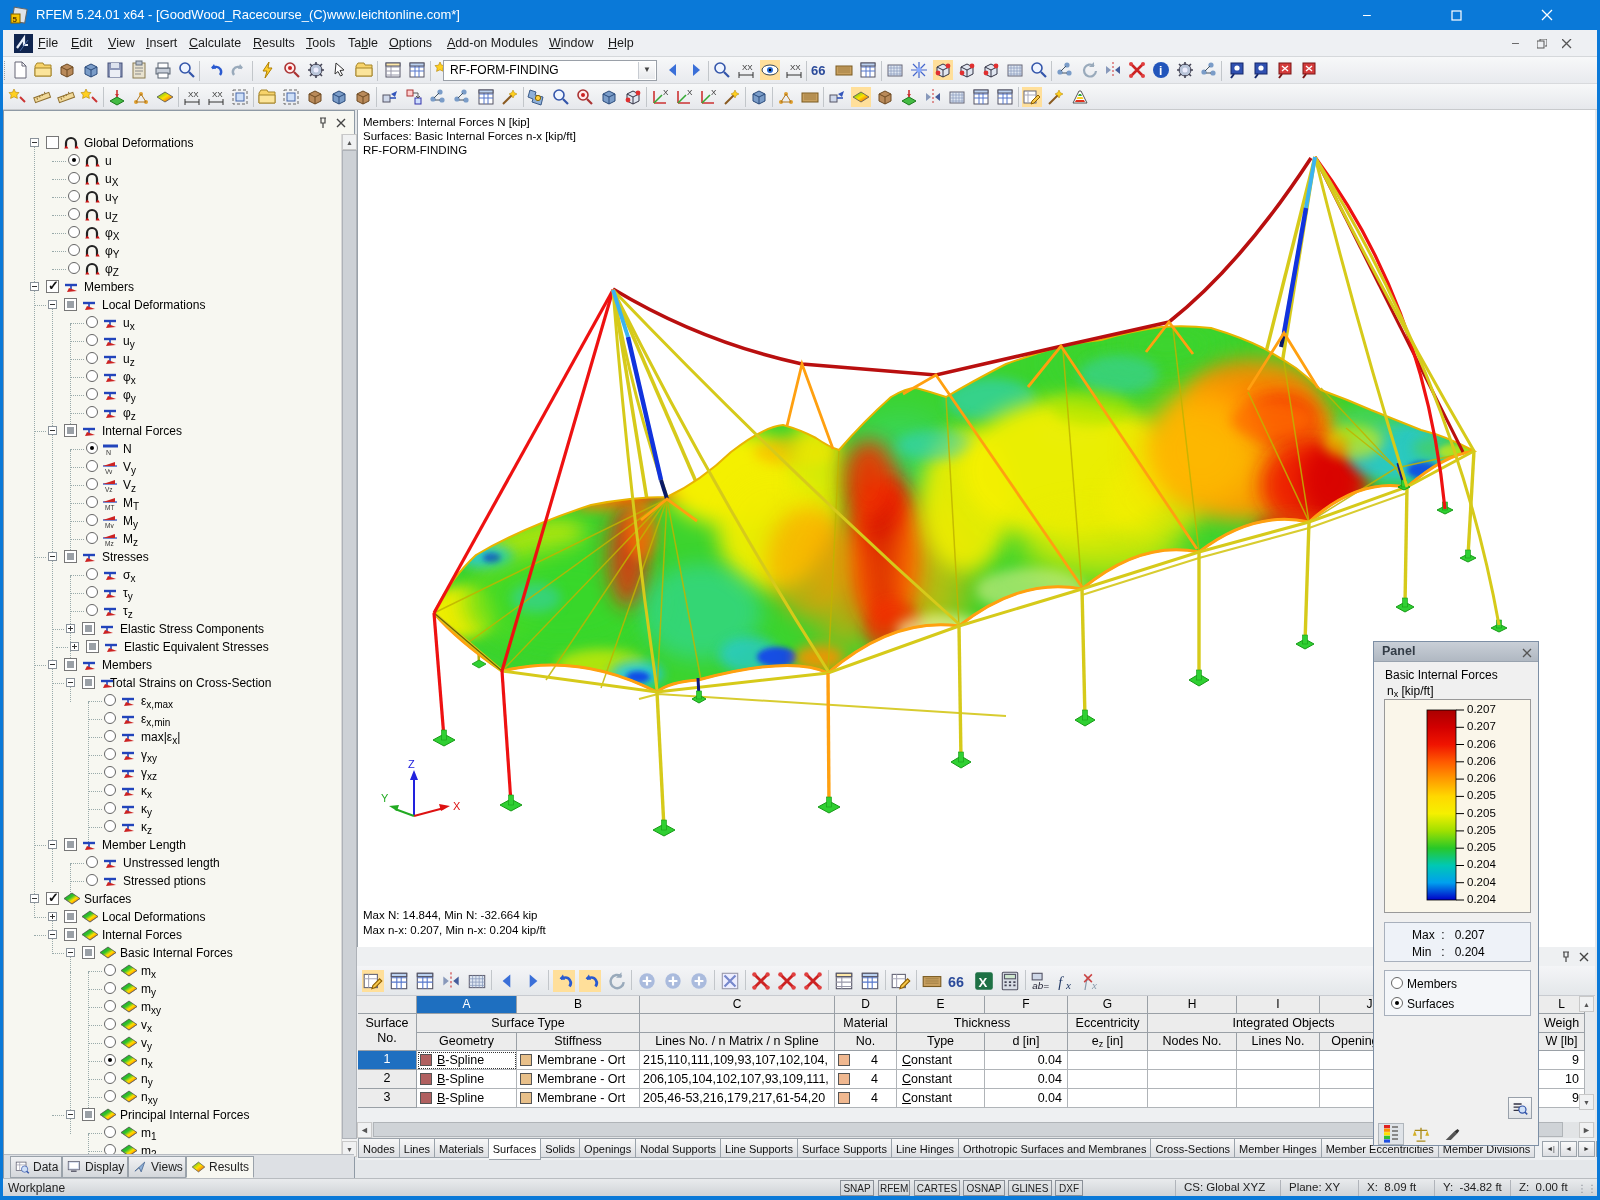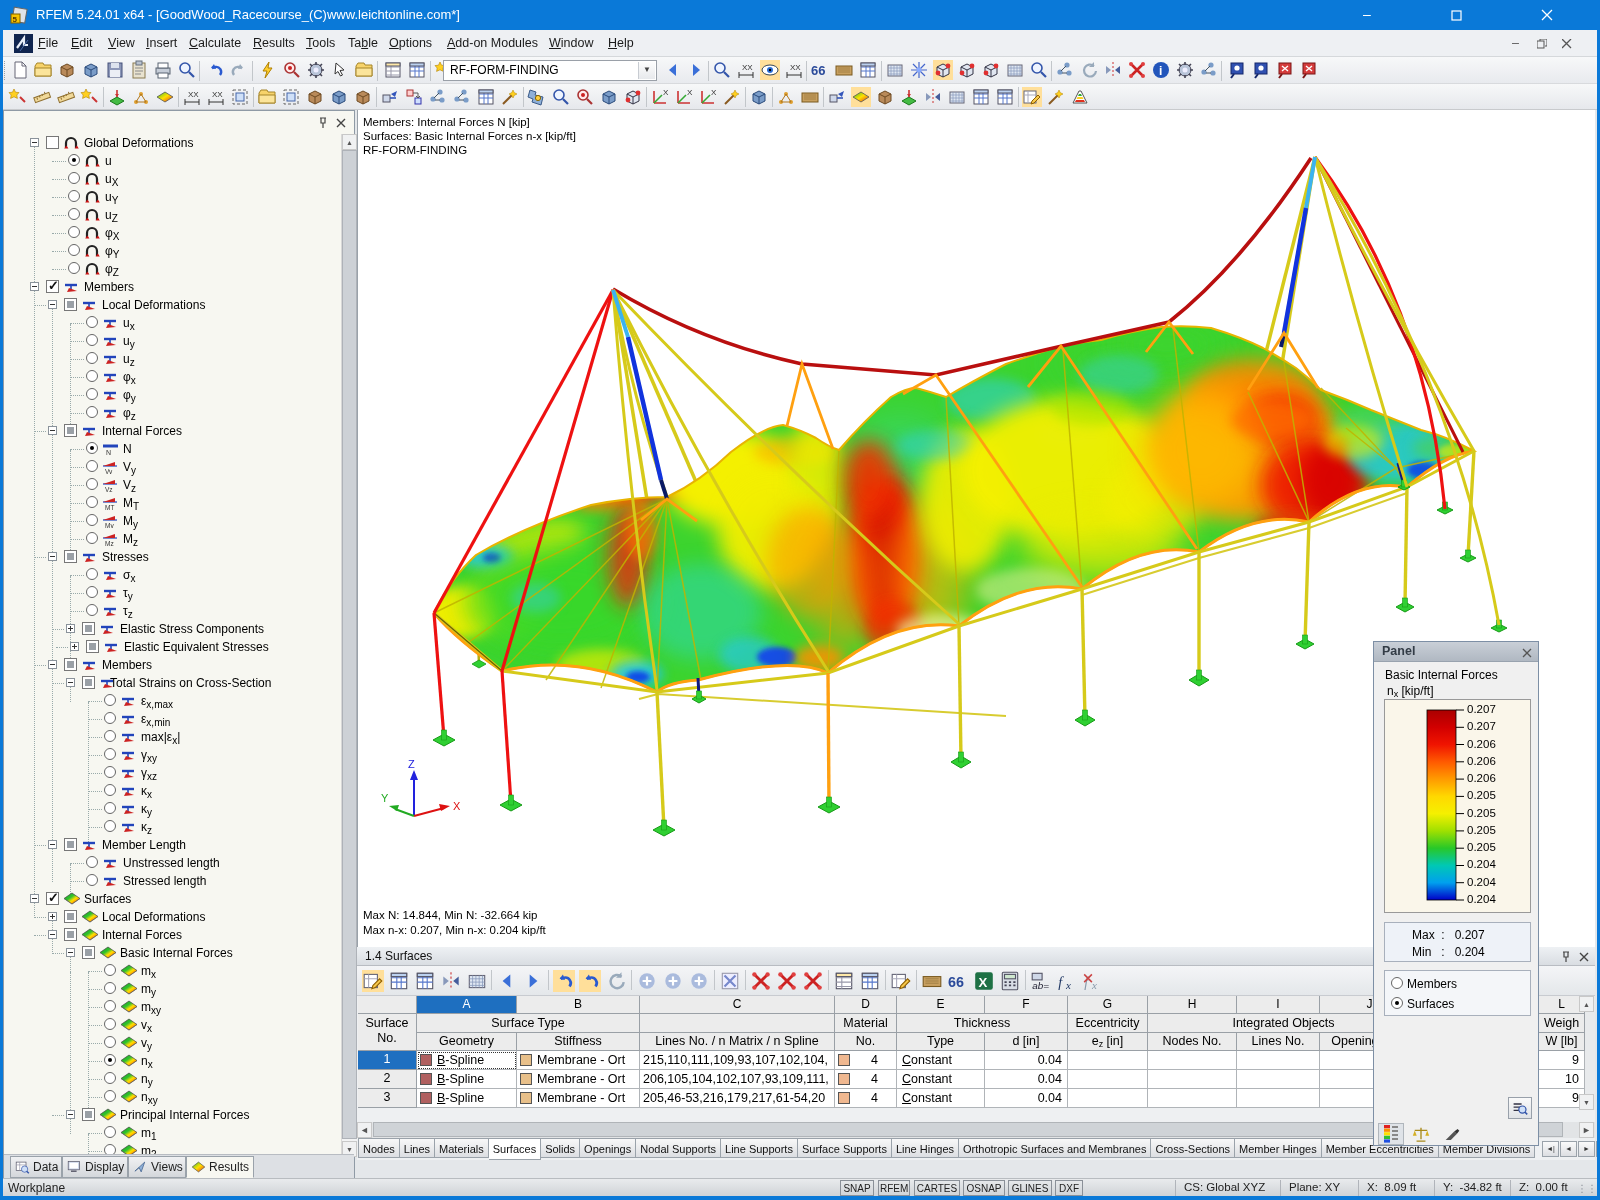--- a/index.html
+++ b/index.html
@@ -975,21 +975,21 @@
         <div class="lbl" style="left:119px">Unstressed length</div>
       </div>
       <div class="trow" style="left:0;top:738px;width:330px">
         <div style="position:absolute;left:66px;top:9px;width:14px;height:1px;border-top:1px dotted #9aa"></div>
         <div class="rb" style="left:82px"></div>
         <svg class="ticon" style="left:98px" width="17" height="14" viewBox="0 0 17 14">
           <path d="M2 5h12" stroke="#2244bb" stroke-width="2.4"></path>
           <path d="M8 5v6" stroke="#2244bb" stroke-width="1.6"></path>
           <path d="M4 12l10-1-8-3z" fill="#cc2222"></path>
         </svg>
-        <div class="lbl" style="left:119px">Stressed length</div>
+        <div class="lbl" style="left:119px">Stressed ptions</div>
       </div>
       <div class="trow" style="left:0;top:756px;width:330px">
         <div class="exp" style="left:26px"></div>
         <div class="cb ck" style="left:42px"></div>
         <svg class="ticon" style="left:59px" width="18" height="13" viewBox="0 0 18 13">
           <defs>
             <linearGradient id="g59" x1="0" y1="0" x2="1" y2="1">
               <stop offset="0" stop-color="#18a818"></stop>
               <stop offset=".4" stop-color="#30c030"></stop>
               <stop offset=".6" stop-color="#ffe000"></stop>
@@ -1482,21 +1482,20 @@
 <path d="M449,806 l-11,-2 2,7 z" fill="#dd1111"></path>
 <path d="M413,816 L394,809" stroke="#22aa22" stroke-width="2"></path>
 <path d="M388,806 l10,-1 -2,6 z" fill="#22aa22"></path>
 <text x="407" y="768" font-size="11" fill="#2222dd">Z</text>
 <text x="452" y="810" font-size="11" fill="#dd1111">X</text>
 <text x="380" y="802" font-size="11" fill="#22aa22">Y</text>
 </g>
     </svg>
   </div>
 <div id="twin">
-    <div id="thead">1.4 Surfaces</div>
     <svg class="abs" style="left:1204px;top:3px" width="10" height="13">
       <path d="M2 2h6M3 2v5h4V2M5 7v5" stroke="#444" fill="none" stroke-width="1.2"></path>
     </svg>
     <svg class="abs" style="left:1222px;top:5px" width="10" height="10">
       <path d="M1 1l8 8M9 1L1 9" stroke="#444" stroke-width="1.4"></path>
     </svg>
     <div id="ttool">
       <svg class="abs" style="left:5px;top:4px" width="22" height="22" viewBox="0 0 20 20">
         <rect x="-1" y="-1" width="22" height="22" rx="2" fill="#ffdf9a" stroke="#e0a030"></rect>
         <rect x="2" y="4" width="12" height="12" fill="#fff" stroke="#667"></rect>

